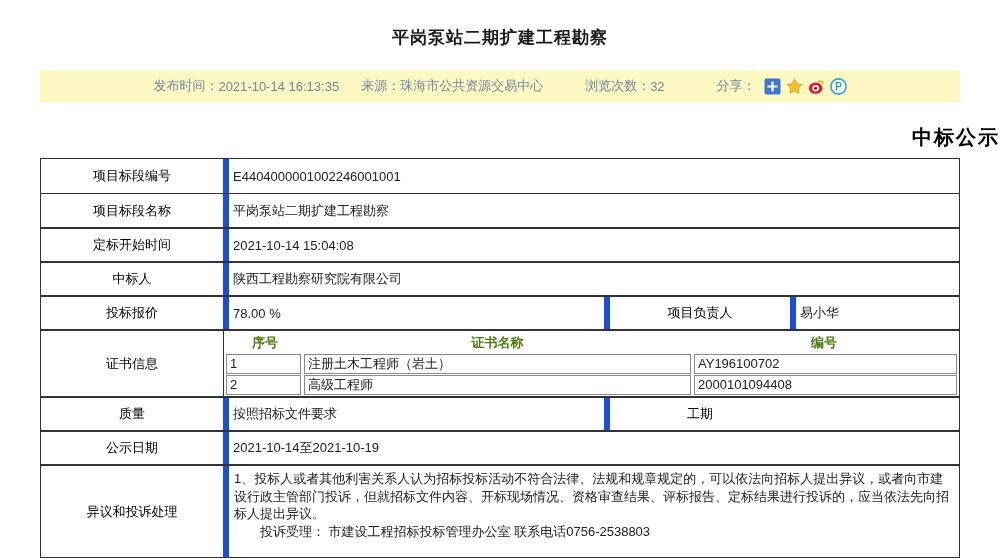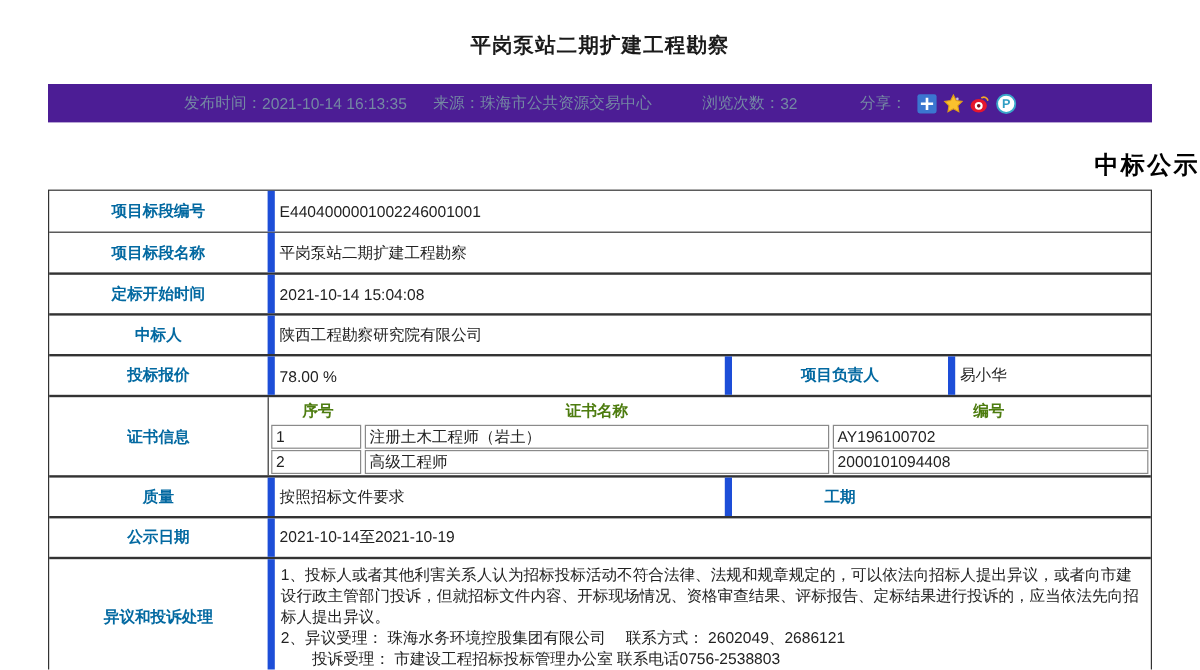--- a/index.html
+++ b/index.html
@@ -12,21 +12,21 @@
   }
   .page-title {
     margin: 0; padding-top: 26px;
     text-align: center;
     font-size: 17px; font-weight: bold; color: #1a1a1a;
     letter-spacing: 1px;
   }
   .meta-bar {
     margin: 21px 40px 0 40px;
     height: 32px;
-    background: #4c1d95;
+    background: #fef9c3;
     display: flex; align-items: center; justify-content: center;
     font-size: 13px; color: #7488a3;
   }
   .meta-item { white-space: pre; }
   .meta-gap-sm { width: 22px; }
   .meta-gap-md { width: 42px; }
   .meta-gap-lg { width: 52px; }
   .share-icons { display: flex; align-items: center; gap: 5px; margin-left: 8px; }
   .share-icons a { display: inline-flex; width: 17px; height: 17px; cursor: pointer; }
 
@@ -44,21 +44,21 @@
     color: #222;
   }
   .row { display: grid; min-height: 34px; border-top: 1px solid #333; }
   .row.first { border-top: none; }
   .row.thick { border-top-width: 2px; }
   .cols2 { grid-template-columns: 182px 1fr; }
   .cols4 { grid-template-columns: 182px 381px 186px 1fr; }
   .cell { display: flex; align-items: center; }
   .cell-label {
     justify-content: center;
-    font-weight: bold; color: #0369a1;
+    font-weight: normal; color: #000000;
     text-align: left;
     padding: 2px;
   }
   .cell-value { border-left: 6px solid #1d4ed8; padding: 2px 4px; }
   .row.cert-row-outer { grid-template-columns: 182px 1fr; min-height: 66px; }
 
   .cert-wrap { border-left: 1px solid #333; padding: 2px 2px 1px 2px; }
   .cert-head {
     display: grid; grid-template-columns: 78px 387px 1fr;
     height: 20px; align-items: center;
@@ -182,18 +182,17 @@
 
   <div class="row cols2 thick">
     <div class="cell cell-label">公示日期</div>
     <div class="cell cell-value">2021-10-14至2021-10-19</div>
   </div>
 
   <div class="row cols2 thick" style="min-height:93px;">
     <div class="cell cell-label">异议和投诉处理</div>
     <div class="cell-value objection-cell">
       <div class="objection-line">1、投标人或者其他利害关系人认为招标投标活动不符合法律、法规和规章规定的，可以依法向招标人提出异议，或者向市建设行政主管部门投诉，但就招标文件内容、开标现场情况、资格审查结果、评标报告、定标结果进行投诉的，应当依法先向招标人提出异议。</div>
-      <div class="objection-line">2、异议受理： 珠海水务环境控股集团有限公司　 联系方式： 2602049、2686121</div>
       <div class="objection-line">　　投诉受理： 市建设工程招标投标管理办公室 联系电话0756-2538803</div>
     </div>
   </div>
 
 </div>
 
 </body></html>

